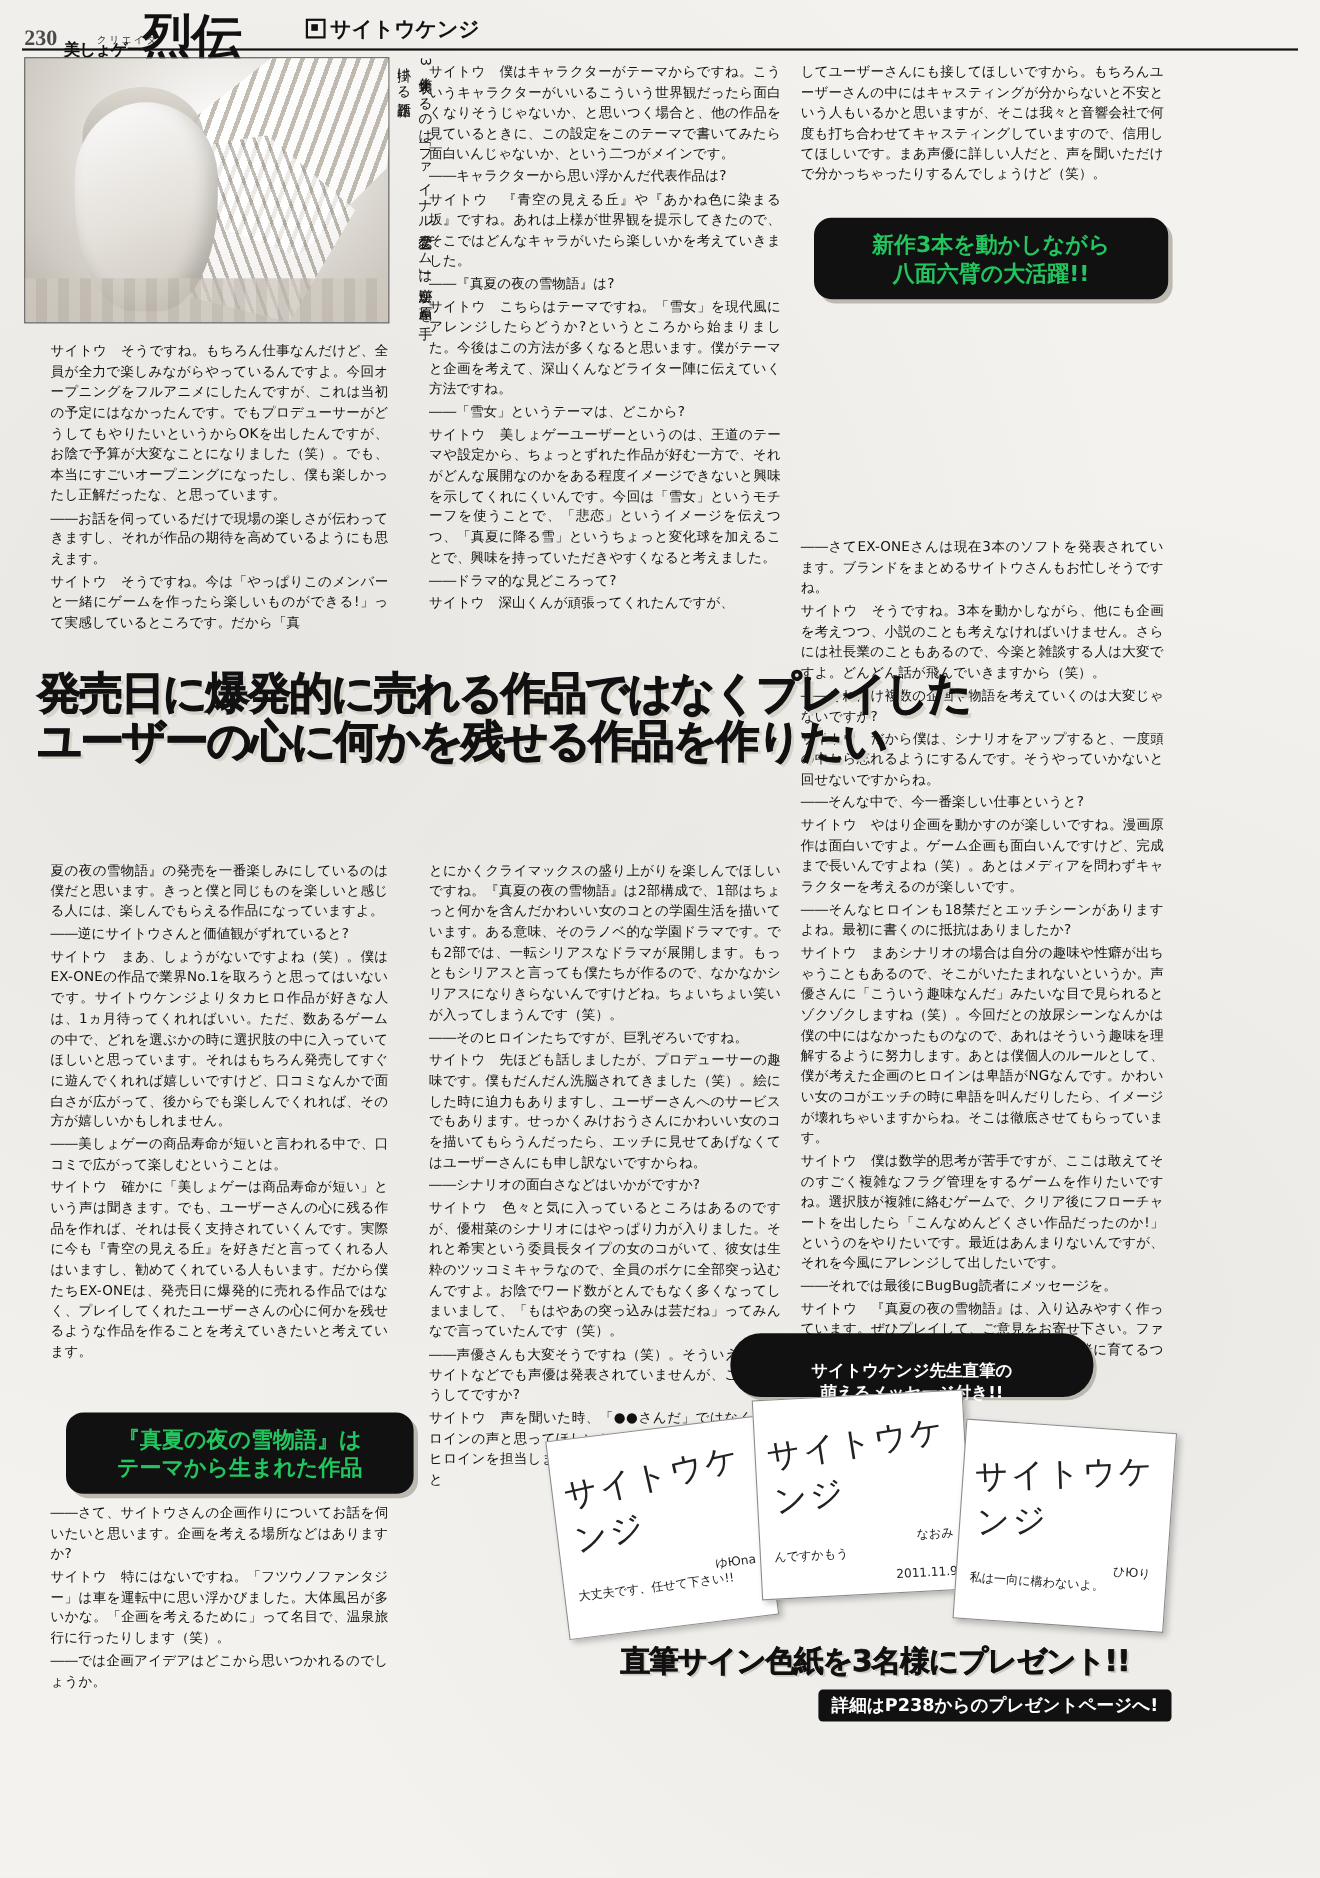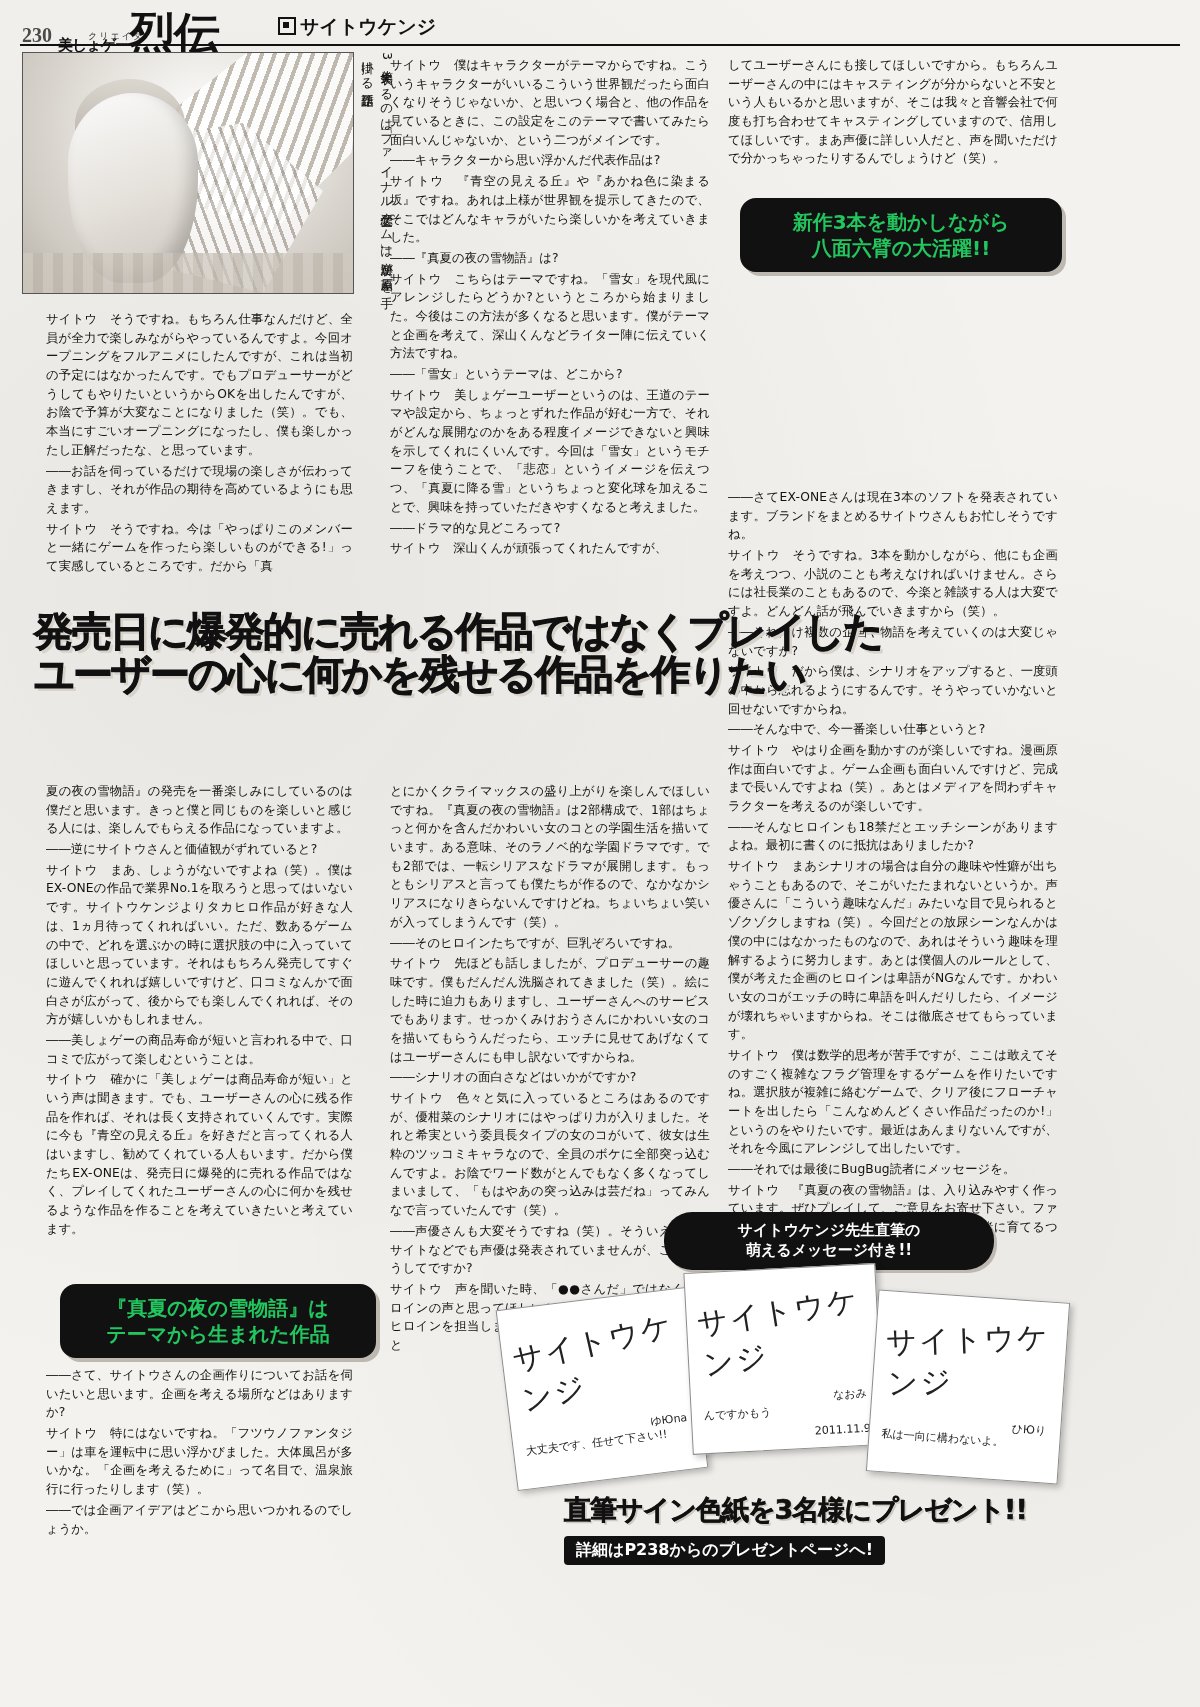--- a/index.html
+++ b/index.html
@@ -143,21 +143,21 @@
     padding:8px 10px;
   }
   .plate span{display:block;}
   #plate1{left:740px;top:198px;width:296px;font-size:20px;}
   #plate2{left:60px;top:1272px;width:290px;font-size:20px;margin-top:12px;}
   
   .present-title{
     position:absolute;left:664px;top:1212px;width:330px;height:58px;
     background:#111;color:#fff;border-radius:28px;
     font-weight:bold;font-size:15px;line-height:1.35;text-align:center;
-    padding-top:8px;box-sizing:border-box;
+    padding-top:24px;box-sizing:border-box;
     box-shadow:3px 3px 0 #bdb8b0;
   }
   .shikishi{
     position:absolute;background:#fff;border:1px solid #8c8c8c;
     box-shadow:3px 3px 6px rgba(0,0,0,.25);
   }
   #sk1{left:506px;top:1298px;width:190px;height:180px;transform:rotate(-7deg);}
   #sk2{left:688px;top:1268px;width:190px;height:180px;transform:rotate(-3deg);}
   #sk3{left:872px;top:1296px;width:190px;height:180px;transform:rotate(4deg);}
   .sk-sign{
@@ -177,21 +177,21 @@
   }
   .present-foot{
     position:absolute;left:564px;top:1492px;width:640px;
   }
   .present-foot .main{
     font-weight:bold;font-size:27px;color:#111;letter-spacing:-1px;
     -webkit-text-stroke:.6px #111;
     text-shadow:2px 2px 0 #cfcac2;
   }
   .present-foot .sub{
-    margin-top:8px;
+    margin-top:8px;margin-left:180px;
     background:#111;color:#fff;font-weight:bold;font-size:16px;
     display:inline-block;padding:4px 12px;border-radius:4px;
   }
 </style>
 </head>
 <body>
 
 <div class="page">
 
   <div class="hdr">

